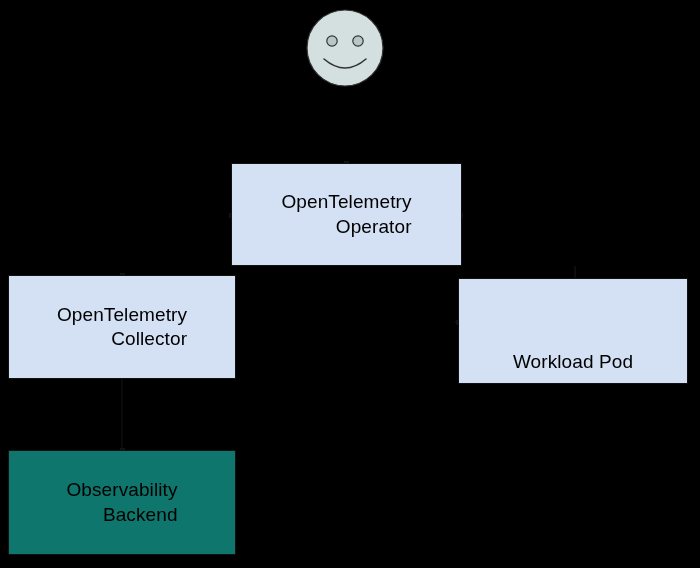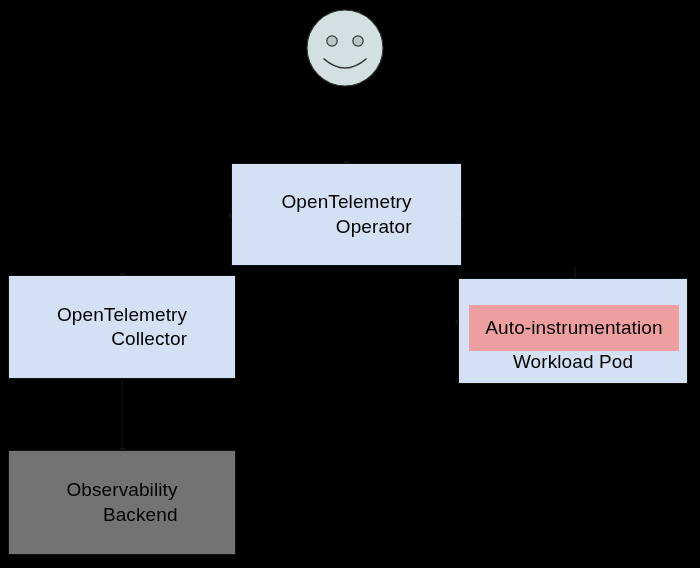--- a/index.html
+++ b/index.html
@@ -27,21 +27,21 @@
     justify-content: center;
     text-align: right;
     color: #000000;
     font-size: 19px;
     line-height: 1.28;
     letter-spacing: 0.1px;
     white-space: pre-line;
   }
   .node-blue   { background: #d4e1f5; }
   .node-red    { background: #ef9f9f; }
-  .node-cream  { background: #737373; }
+  .node-cream  { background: #0f766e; }
 
   
   #node-operator {
     left: 231px;  top: 163px;
     width: 231px; height: 103px;
   }
   
   #node-collector {
     left: 8px;    top: 275px;
     width: 228px; height: 104px;
@@ -125,18 +125,17 @@
   <div class="tick" style="left:120px; top:448px; width:5px; height:2px;"></div>
 
   <div class="node node-blue" id="node-operator">OpenTelemetry
 Operator</div>
 
   <div class="node node-blue" id="node-collector">OpenTelemetry
 Collector</div>
 
   <div class="node node-blue" id="node-workload-pod">Workload Pod</div>
 
-  <div class="node node-red" id="node-auto-instrumentation">Auto-instrumentation</div>
 
   <div class="node node-cream" id="node-observability-backend">Observability
 Backend</div>
 
 </div>
 
 </body></html>

